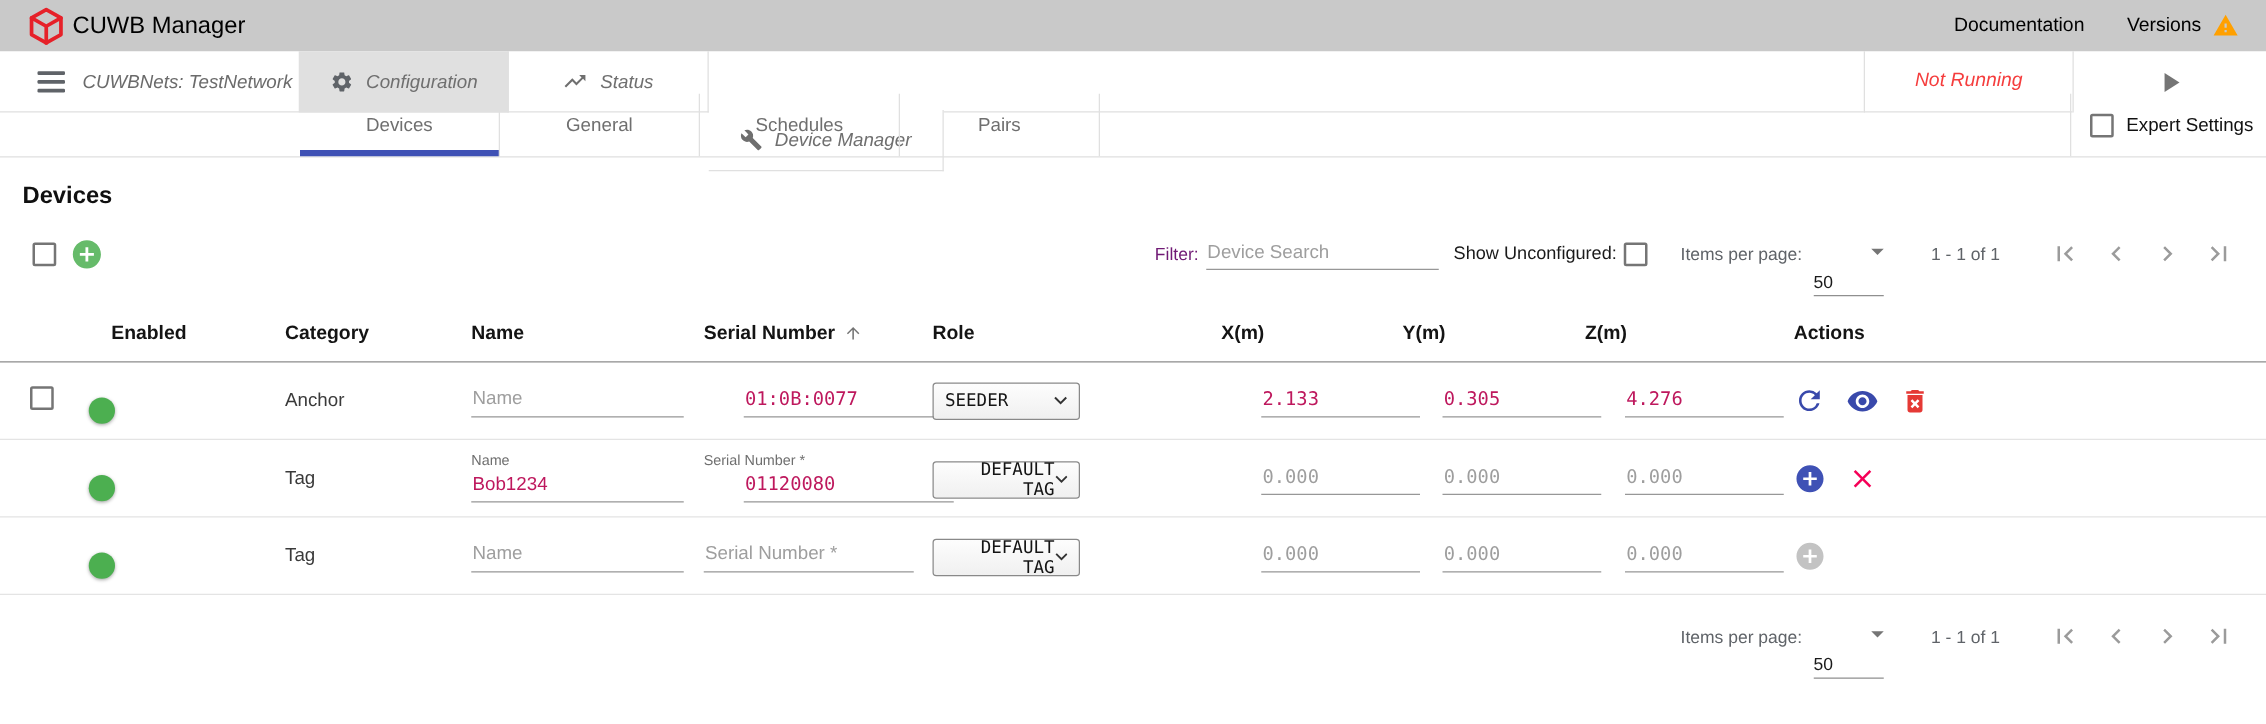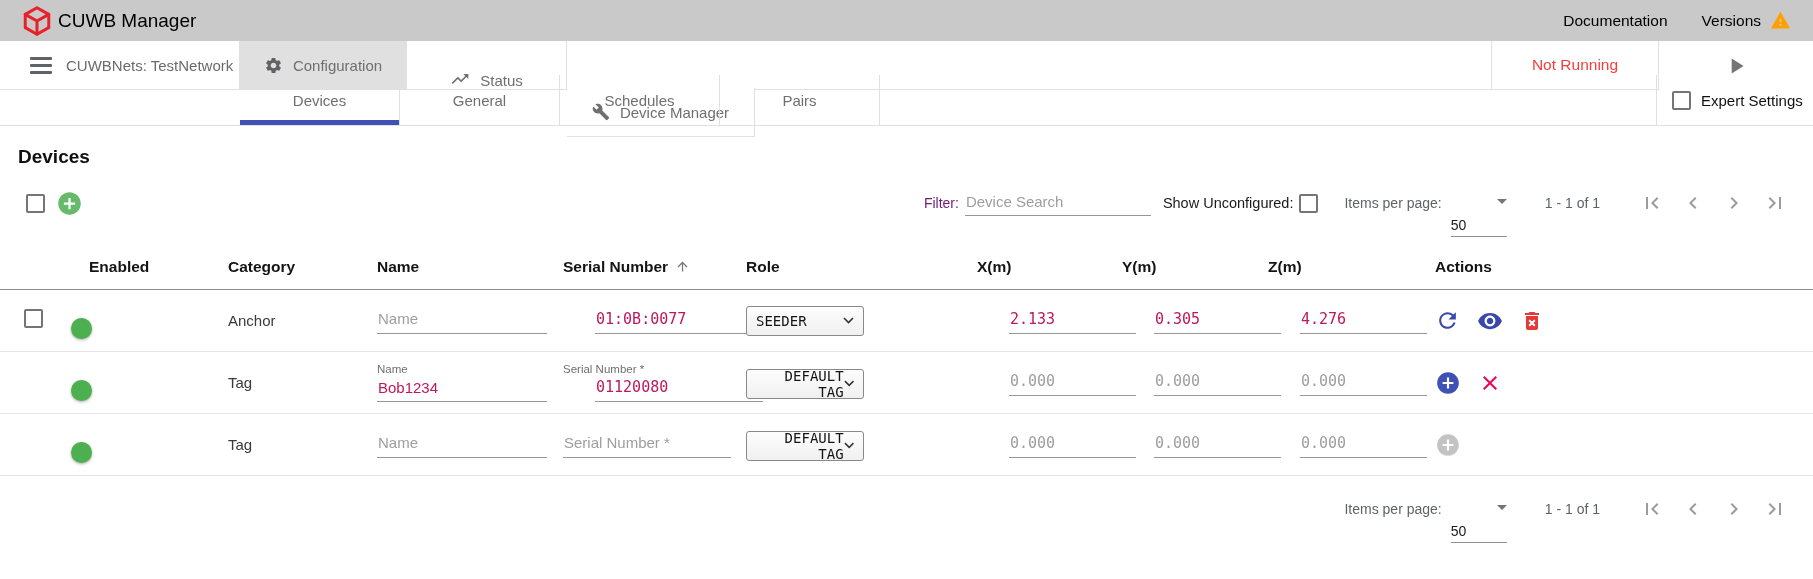--- a/index.html
+++ b/index.html
@@ -16,26 +16,26 @@
     justify-content:space-between; padding:0 22px 0 20px;
   }
   .brand { display:flex; align-items:center; gap:4px; }
   .brand svg { display:block; }
   .app-title { font-size:19px; color:#000; }
   .topbar-right { display:flex; align-items:center; gap:34px; }
   .top-link { font-size:15.5px; color:#000; text-decoration:none; cursor:pointer; }
   .versions-wrap { display:flex; align-items:center; gap:9px; }
 
   
-  .navrow { display:flex; height:34px; }
+  .navrow { display:flex; height:34px;font-style:italic; }
   .navrow > div { height:49px; display:flex; align-items:center; border-bottom:1px solid #e0e0e0; }
   .nav-network { width:240px; padding-left:30px; gap:14px; border-right:1px solid #e0e0e0; color:#6b6b6b; font-size:15px; cursor:pointer; }
   .nav-tab { justify-content:center; gap:10px; color:#6f6f6f; font-size:15px; border-right:1px solid #e0e0e0; cursor:pointer; }
   .nav-tab.t-conf { width:167px; background:#e0e0e0; }
-  .nav-tab.t-status { width:160px;align-items:flex-end; }
+  .nav-tab.t-status { width:160px; }
   .nav-tab.t-log { width:161px; }
   .nav-tab.t-dm { width:188px;margin-top:47px; }
   .nav-spacer { flex:1; }
   .nav-status { width:167px; justify-content:center; border-left:1px solid #e0e0e0; }
   .nav-status span { color:#f53d3d; font-size:15.5px; }
   .nav-play { width:155px; justify-content:center; border-left:1px solid #e0e0e0; border-bottom:none !important; cursor:pointer; }
 
   .hamburger { display:inline-flex; flex-direction:column; gap:4px; }
   .hamburger i { display:block; width:22px; height:3px; background:#5f6368; border-radius:1px; }
 

